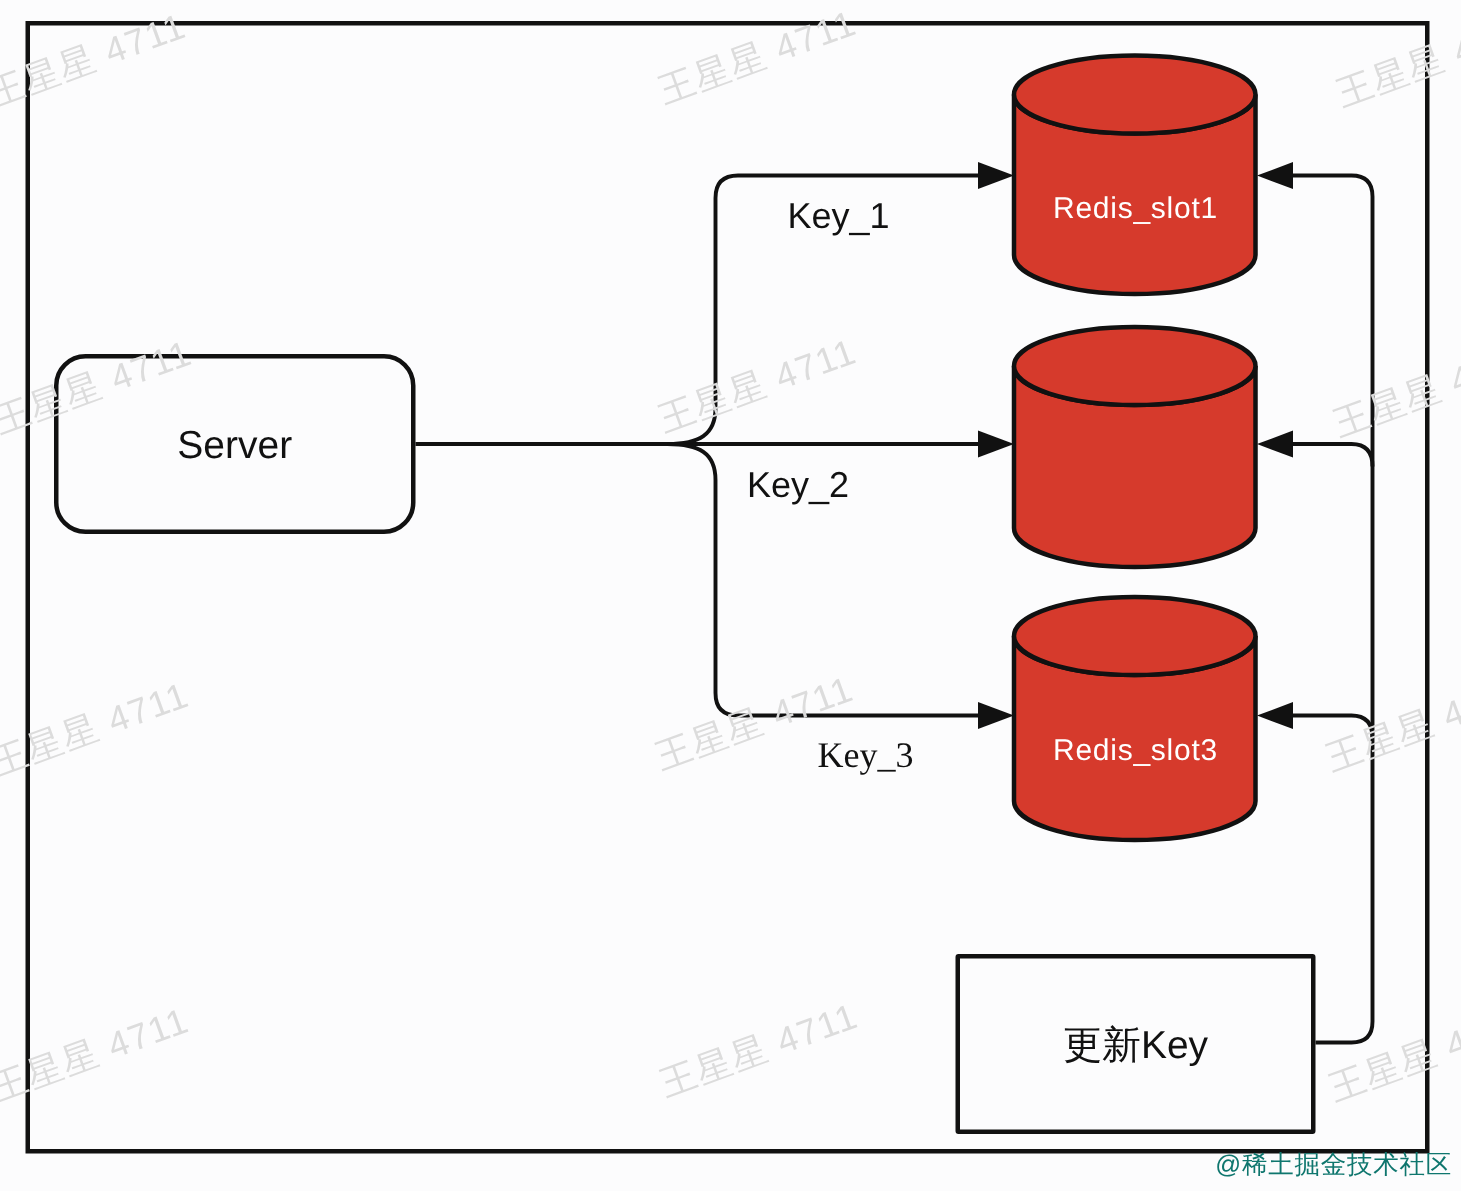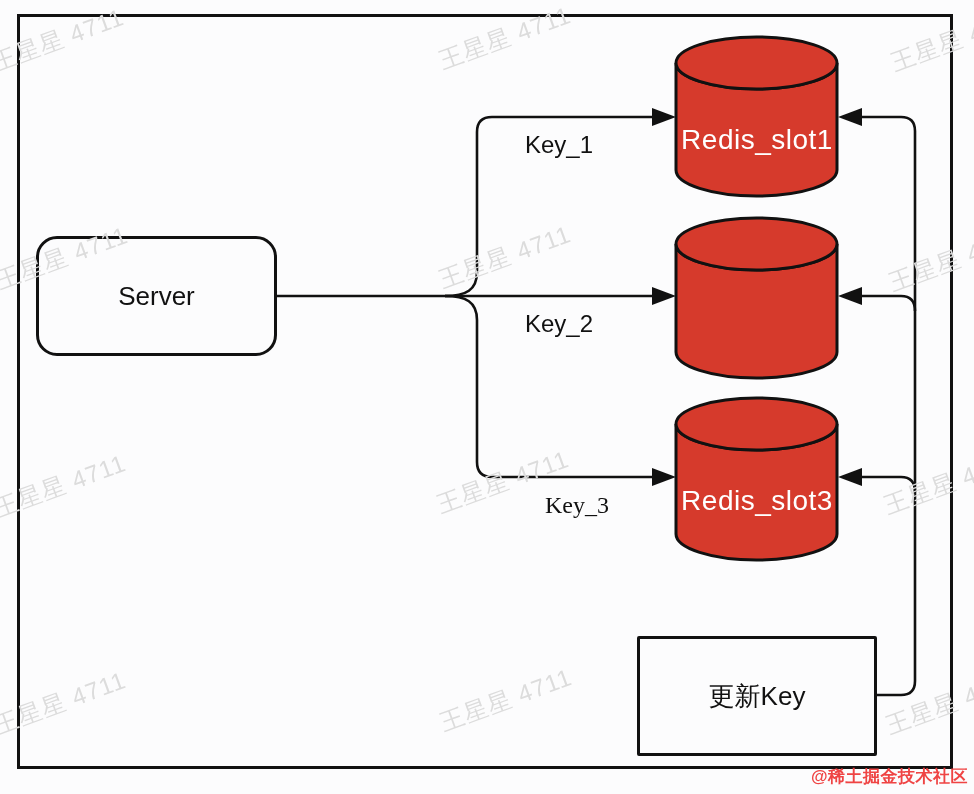--- a/index.html
+++ b/index.html
@@ -27,32 +27,32 @@
   .server-box{left:36px;top:236px;width:241px;height:120px;border-radius:21px;}
   .update-box{left:637px;top:636px;width:240px;height:120px;border-radius:2px;}
   
   .key-label{
     position:absolute;transform:translate(-50%,-50%);
     background:#fcfcfd;padding:1px 7px;font-size:24px;z-index:4;white-space:nowrap;margin-top:28px;
   }
   
   .slot-label{
     position:absolute;transform:translate(-50%,-50%);
-    color:#ffffff;font-size:28px;font-weight:500;letter-spacing:.5px;
+    color:#ffffff;font-size:20px;font-weight:500;letter-spacing:.5px;
     z-index:4;white-space:nowrap;
   }
   
   .wm{
     position:absolute;transform:translate(-50%,-50%) rotate(-20deg);
     color:#dcdcdc;font-size:24px;font-weight:500;letter-spacing:1px;
     white-space:nowrap;z-index:6;pointer-events:none;
   }
   .attribution{
     position:absolute;right:6px;top:765px;z-index:6;
-    color:#ef4444;font-size:17px;letter-spacing:.5px;white-space:nowrap;font-weight:bold;
+    color:#0f766e;font-size:17px;letter-spacing:.5px;white-space:nowrap;
   }
 </style>
 </head>
 <body>
 
 <div id="stage">
 
   <div class="frame"></div>
 
   <svg class="wires" width="974" height="794" viewBox="0 0 974 794">
@@ -91,21 +91,21 @@
 
   <div class="node server-box">
     <span>Server</span>
   </div>
 
   <div class="node update-box">
     <span>更新Key</span>
   </div>
 
   <div class="key-label" style="left:559px;top:117px;">Key_1</div>
-  <div class="key-label" style="left:559px;top:296px;">Key_2</div>
+  <div class="key-label" style="left:532px;top:296px;">Key_2</div>
   <div class="key-label" style="left:577px;top:477px;font-family:Liberation Serif, serif;">Key_3</div>
 
   <div class="slot-label" style="left:757px;top:140px;">Redis_slot1</div>
   <div class="slot-label" style="left:757px;top:501px;">Redis_slot3</div>
 
   <div class="wm" style="left:58px;top:40px;">王星星 4711</div>
   <div class="wm" style="left:505px;top:38px;">王星星 4711</div>
   <div class="wm" style="left:957px;top:40px;">王星星 4711</div>
 
   <div class="wm" style="left:62px;top:258px;">王星星 4711</div>

